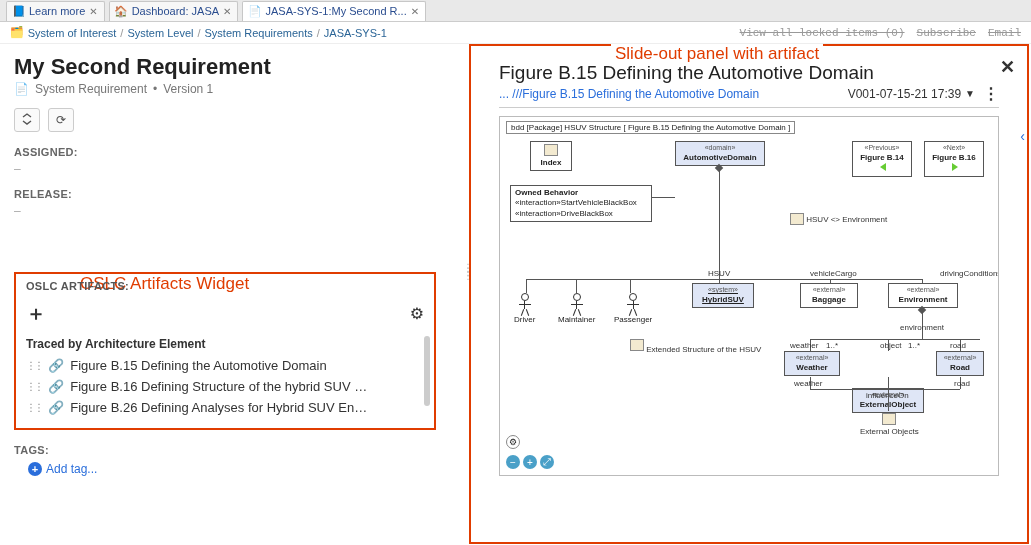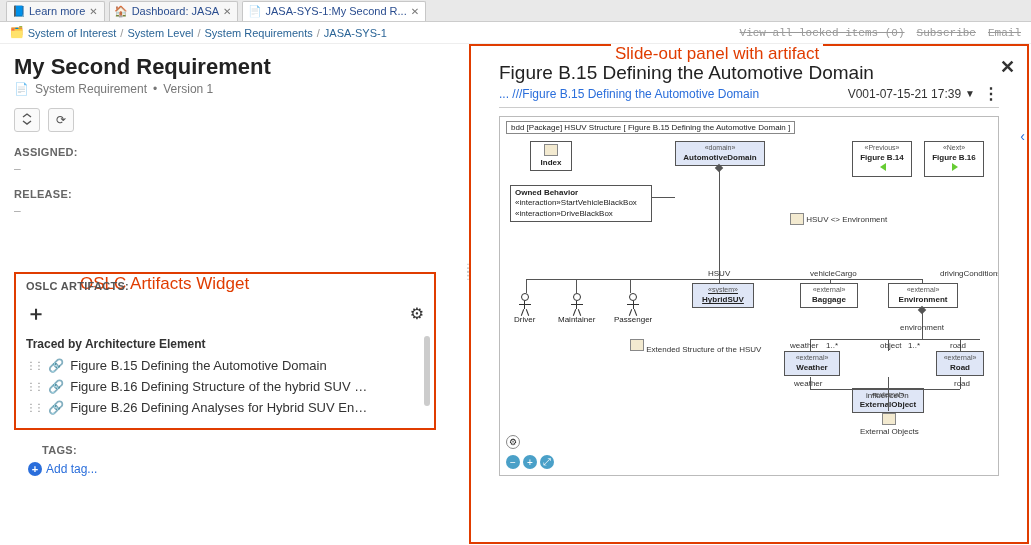--- a/index.html
+++ b/index.html
@@ -81,21 +81,21 @@
   .widget-title { font-size:11px; font-weight:bold; color:#555; letter-spacing:0.3px; }
   .widget-controls { display:flex; justify-content:space-between; align-items:center; margin:8px 0 10px 0; }
   .plus { font-size:20px; font-weight:bold; cursor:pointer; }
   .gear { font-size:16px; cursor:pointer; }
   .trace-head { font-weight:bold; font-size:12px; margin:4px 0; }
   .artifact-row { display:flex; align-items:center; gap:6px; padding:3px 0; font-size:13px; color:#333; }
   .drag { color:#888; cursor:grab; font-size:10px; letter-spacing:-2px; }
   .linkico { color:#2a6edb; }
   .artifact-text { white-space:nowrap; overflow:hidden; text-overflow:ellipsis; max-width:340px; }
   .scrollbar-fake { position:absolute; right:4px; top:62px; width:6px; height:70px; background:#ccc; border-radius:3px; }
-  .tags-label { font-size:11px; font-weight:bold; color:#666; letter-spacing:0.3px; margin-top:14px;margin-left:28px; }
+  .tags-label { font-size:11px; font-weight:bold; color:#666; letter-spacing:0.3px; margin-top:14px; }
   .addtag { color:#2a6edb; margin-top:6px; display:flex; align-items:center; gap:4px; cursor:pointer; font-size:12px; margin-left:14px; }
   .addtag .pluscircle { display:inline-flex; width:14px; height:14px; border-radius:50%; background:#2a6edb; color:#fff; align-items:center; justify-content:center; font-size:11px; font-weight:bold; }
 
   
   .slidepanel {
     position:absolute;
     right:2px;
     top:0;
     width: 560px;
     height: 500px;

